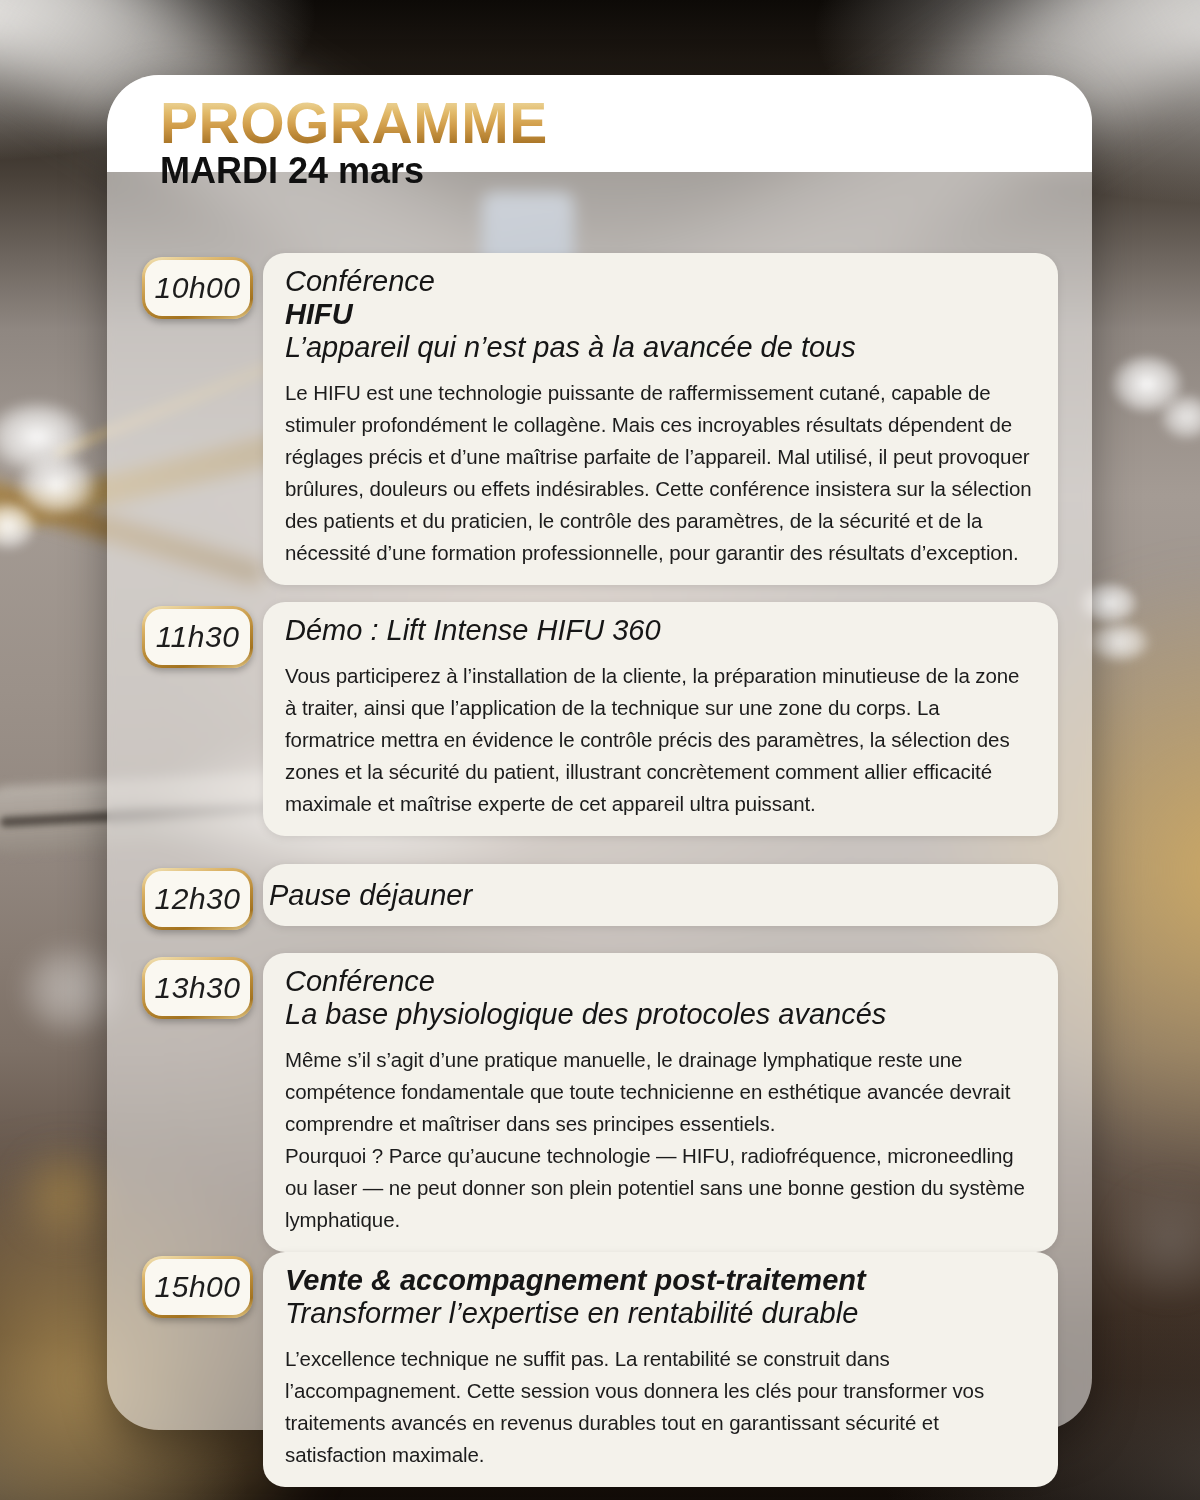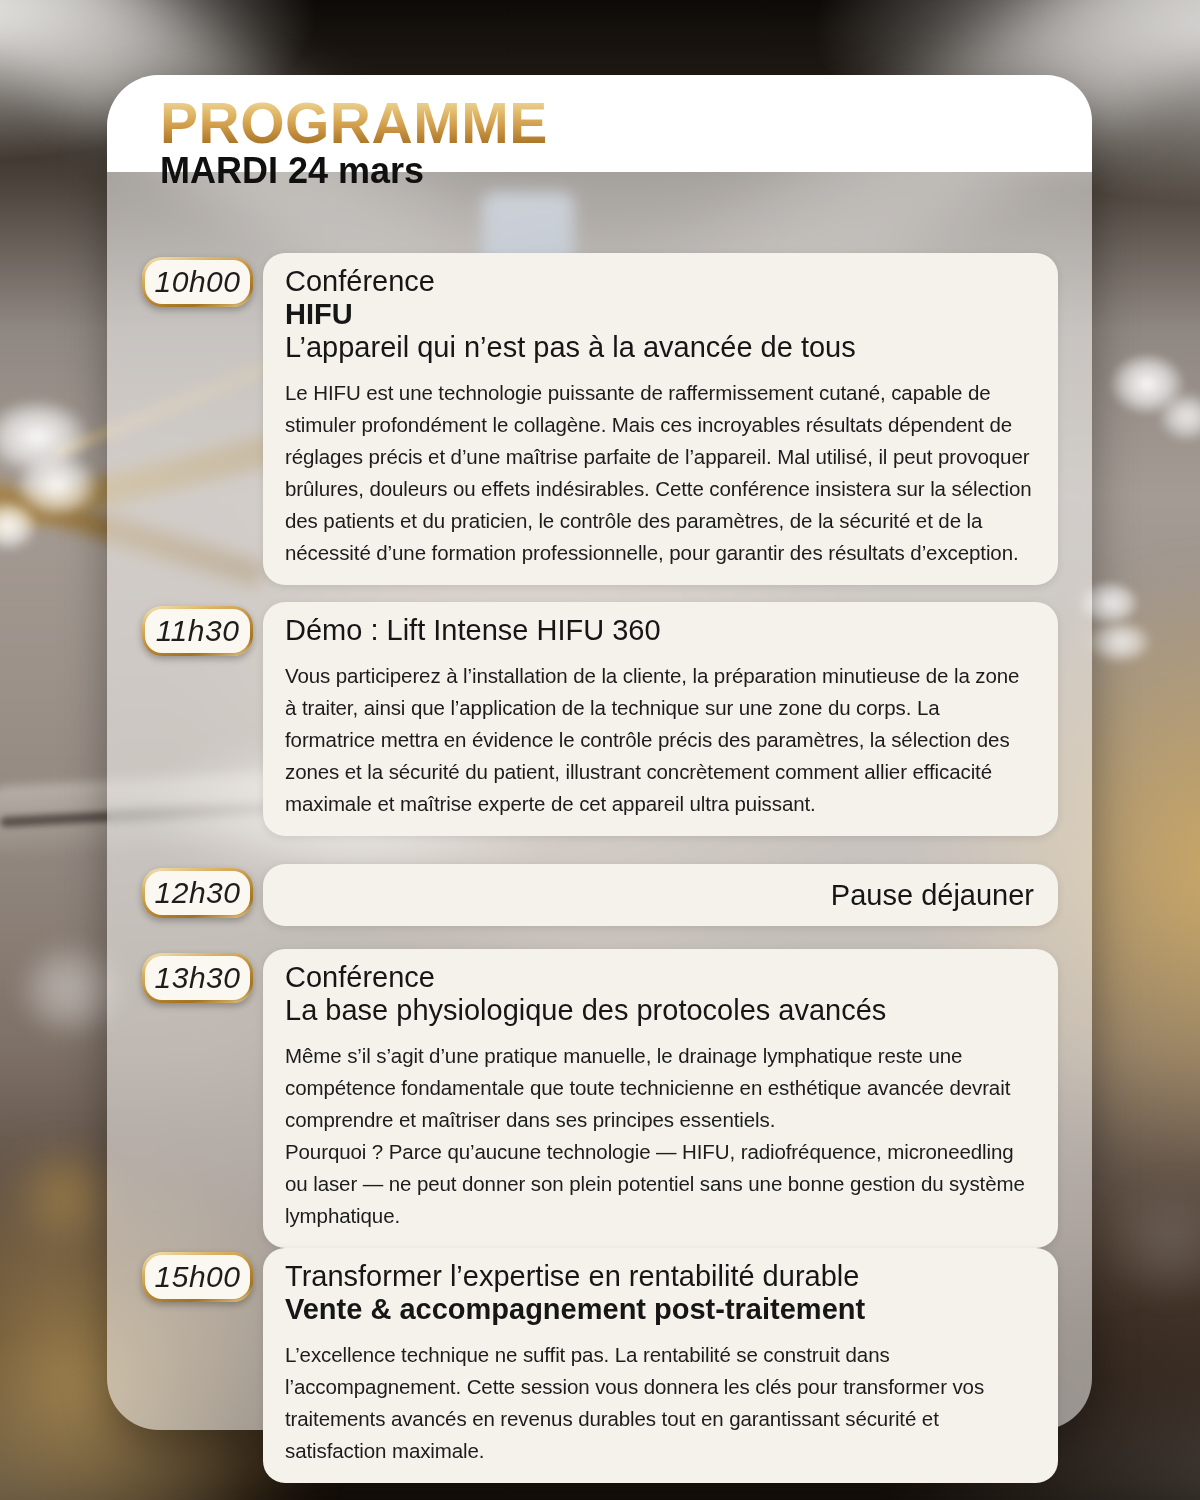--- a/index.html
+++ b/index.html
@@ -106,32 +106,32 @@
   .row:nth-child(2){margin-bottom:28px;}
   .row:nth-child(3){margin-bottom:23px;}
   .row:nth-child(4){}
   .badge{
     flex:0 0 111px;margin-top:4px;margin-right:10px;
     border-radius:20px;padding:3px;
     background:linear-gradient(165deg,#f3e6bb 0%, #dcb468 25%, #b98a36 55%, var(--gold-dark) 78%, #e6cb8a 100%);
     box-shadow:0 3px 7px rgba(0,0,0,0.28);
   }
   .badge-inner{
-    background:var(--badge-bg);border-radius:17px;height:44px;
+    background:var(--badge-bg);border-radius:17px;height:56px;
     display:flex;align-items:center;justify-content:center;
     font-style:italic;font-size:30px;font-weight:500;color:#1d1d1d;letter-spacing:0.5px;
   }
   .card{
     flex:1;background:var(--card-bg);border-radius:22px;
     padding:12px 24px 16px 22px;
     box-shadow:0 2px 8px rgba(0,0,0,0.10);
     color:var(--text-color);
   }
-  .card.compact{min-height:62px;display:flex;align-items:center;padding:8px 24px 8px 6px;justify-content:flex-end;}
-  .title-line{font-size:29px;font-weight:500;line-height:33px;color:#161616;}
+  .card.compact{min-height:62px;display:flex;align-items:center;padding:8px 24px 8px 6px;}
+  .title-line{font-style:italic;font-size:29px;font-weight:500;line-height:33px;color:#161616;}
   .title-line.bold{font-weight:800;}
   .session-description{
     margin-top:13px;font-size:20.5px;line-height:32px;color:#1c1c1c;
     white-space:pre-line;letter-spacing:-0.1px;
   }
 </style>
 </head>
 <body>
 
 <div class="bg">
@@ -213,20 +213,20 @@
           <div class="session-description">Même s’il s’agit d’une pratique manuelle, le drainage lymphatique reste une compétence fondamentale que toute technicienne en esthétique avancée devrait comprendre et maîtriser dans ses principes essentiels.
 Pourquoi ? Parce qu’aucune technologie — HIFU, radiofréquence, microneedling ou laser — ne peut donner son plein potentiel sans une bonne gestion du système lymphatique.</div>
         </div>
       </div>
       <div class="row">
         <div class="badge">
           <div class="badge-inner">15h00</div>
         </div>
         <div class="card">
           <div>
+            <div class="title-line bold">Vente &amp; accompagnement post-traitement</div>
             <div class="title-line">Transformer l’expertise en rentabilité durable</div>
-            <div class="title-line bold">Vente &amp; accompagnement post-traitement</div>
           </div>
           <div class="session-description">L’excellence technique ne suffit pas. La rentabilité se construit dans l’accompagnement. Cette session vous donnera les clés pour transformer vos traitements avancés en revenus durables tout en garantissant sécurité et satisfaction maximale.</div>
         </div>
       </div>
     </div>
 </div>
 
 </body></html>

